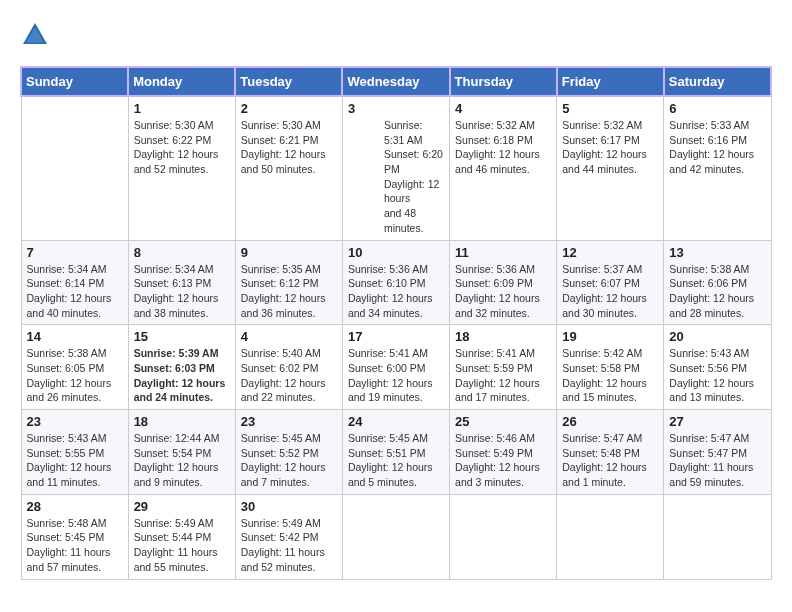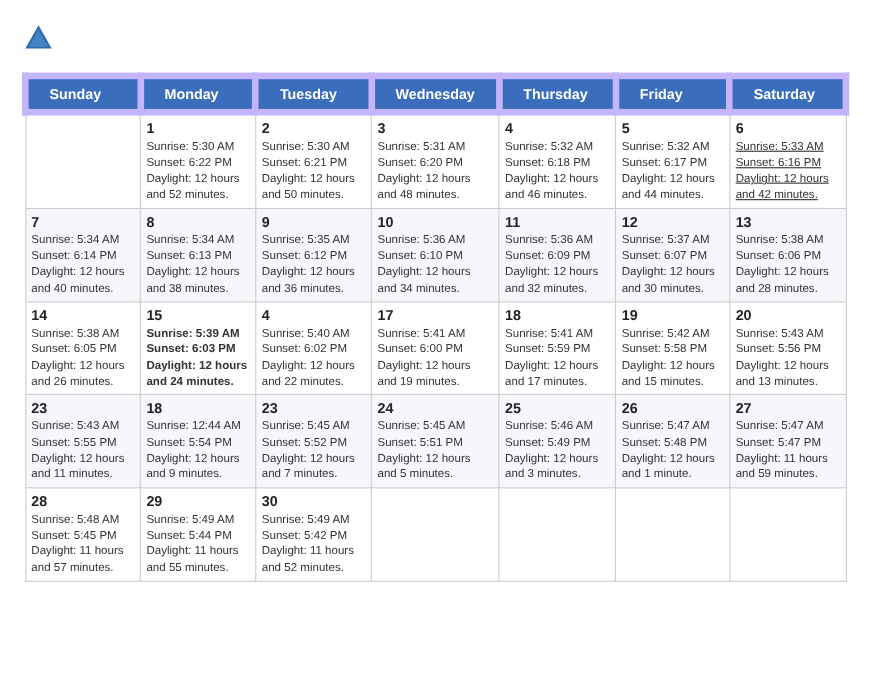--- a/index.html
+++ b/index.html
@@ -53,25 +53,25 @@
       color: #444;
     }
     .calendar-table {
       width: 100%;
       border-collapse: collapse;
       font-size: 11px;
     }
     .calendar-table th {
       background-color: #3a6ebd;
       color: #fff;
-      padding: 6px 19px;
+      padding: 6px 4px;
       text-align: left;
       font-size: 13px;
       font-weight: bold;
-      border: 6px solid #c4b5fd;
+      border: 2px solid #c4b5fd;
     }
     .calendar-table td {
       border: 1px solid #ccc;
       vertical-align: top;
       padding: 4px 5px;
       width: 14.28%;
       height: 80px;
       background: #fff;
     }
     .calendar-table tr:nth-child(even) td {
@@ -137,42 +137,42 @@
         </td>
         <td>
           <span class="day-number">2</span>
           <div class="day-info" style="white-space: pre-line;">Sunrise: 5:30 AM
 Sunset: 6:21 PM
 Daylight: 12 hours
 and 50 minutes.</div>
         </td>
         <td>
           <span class="day-number">3</span>
-          <div class="day-info" style="white-space: pre-line;">Sunrise: 5:31 AM
+          <div class="day-info" style="white-space: pre-line; margin-left: 36px;">Sunrise: 5:31 AM
 Sunset: 6:20 PM
 Daylight: 12 hours
 and 48 minutes.</div>
         </td>
         <td>
           <span class="day-number">4</span>
           <div class="day-info" style="white-space: pre-line;">Sunrise: 5:32 AM
 Sunset: 6:18 PM
 Daylight: 12 hours
 and 46 minutes.</div>
         </td>
         <td>
           <span class="day-number">5</span>
           <div class="day-info" style="white-space: pre-line;">Sunrise: 5:32 AM
 Sunset: 6:17 PM
 Daylight: 12 hours
 and 44 minutes.</div>
         </td>
         <td>
           <span class="day-number">6</span>
-          <div class="day-info" style="white-space: pre-line; text-decoration: underline;">Sunrise: 5:33 AM
+          <div class="day-info" style="white-space: pre-line;">Sunrise: 5:33 AM
 Sunset: 6:16 PM
 Daylight: 12 hours
 and 42 minutes.</div>
         </td>
       </tr>
       <tr>
         <td>
           <span class="day-number">7</span>
           <div class="day-info" style="white-space: pre-line;">Sunrise: 5:34 AM
 Sunset: 6:14 PM

